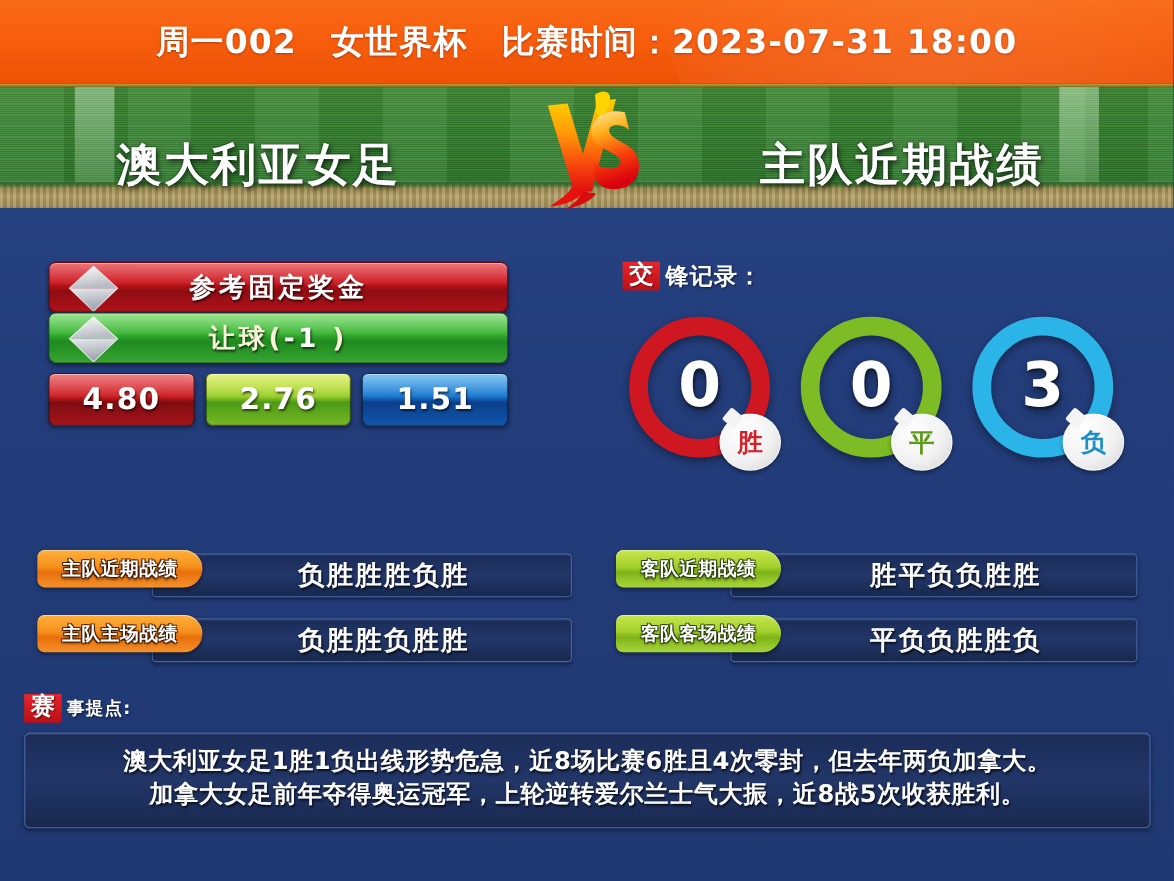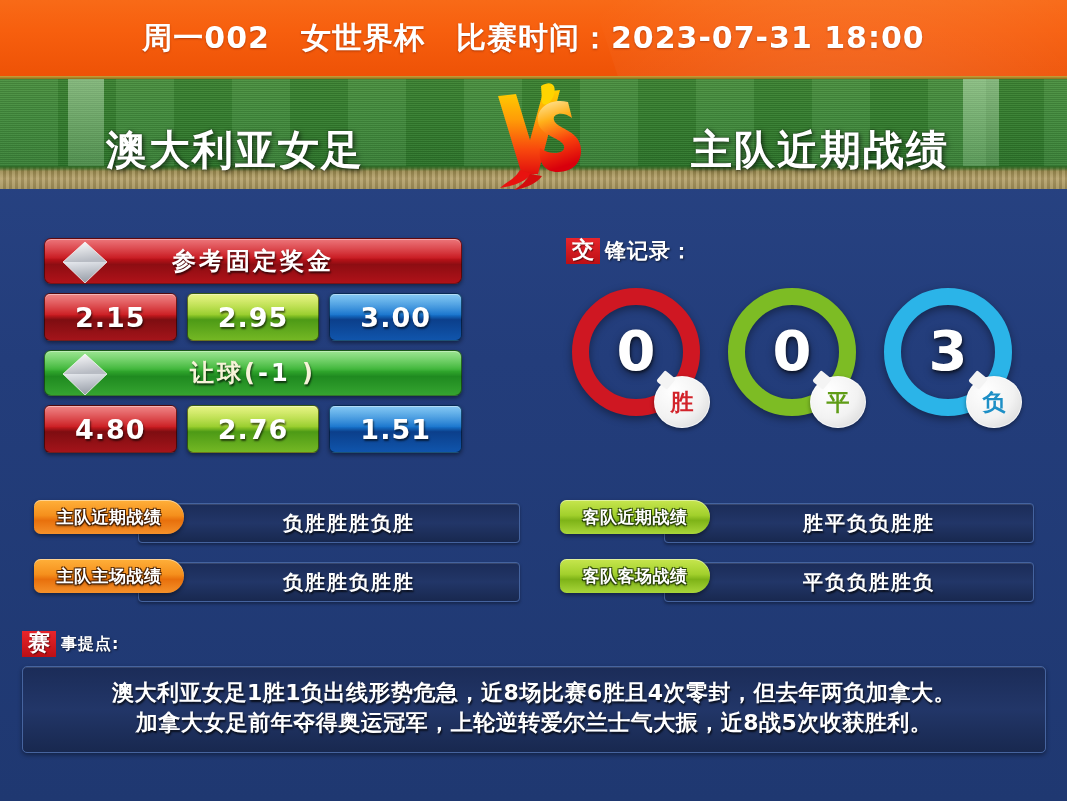--- a/index.html
+++ b/index.html
@@ -162,21 +162,21 @@
   .forms-left { position:absolute; left:34px; top:500px; width:486px; }
   .forms-right{ position:absolute; left:560px; top:500px; width:474px; }
   .form-row{ position:relative; height:46px; margin-bottom:13px; }
   .form-track{
     position:absolute; left:104px; right:0; top:3px; height:40px; border-radius:4px;
     background:linear-gradient(180deg,#1b2c58 0%,#223668 50%,#18284f 100%);
     border:1px solid #44639f;
     box-shadow:inset 0 1px 0 rgba(255,255,255,.12), 0 2px 3px rgba(0,0,0,.35);
     display:flex; align-items:center; justify-content:center;
   }
-  .form-val{ color:#fff; font-size:20px; font-weight:bold; letter-spacing:2px;
+  .form-val{ color:#fff; font-size:24px; font-weight:bold; letter-spacing:2px;
              text-shadow:1px 2px 2px rgba(0,0,0,.75); padding-left:40px; }
   .form-tab{
     position:absolute; left:0; top:0; width:150px; height:34px;
     border-radius:9px 23px 23px 9px;
     display:flex; align-items:center; justify-content:center;
     font-size:17px; font-weight:bold; color:#fff; letter-spacing:.5px;
     text-shadow:
       -1px -1px 0 rgba(60,25,0,.85), 1px -1px 0 rgba(60,25,0,.85),
       -1px  1px 0 rgba(60,25,0,.85), 1px  1px 0 rgba(60,25,0,.85),
       0 2px 2px rgba(0,0,0,.5);
@@ -264,34 +264,20 @@
               <stop offset="100%" stop-color="#9aa0aa"></stop>
           </linearGradient>
         </defs>
         <path d="M26 6 L48 26 L26 26 L4 26 Z" fill="url(#dmU)"></path>
         <path d="M4 26 L26 26 L48 26 L26 47 Z" fill="url(#dmD)"></path>
         <path d="M26 6 L48 26 L26 47 L4 26 Z" fill="none" stroke="rgba(255,255,255,.7)" stroke-width="1"></path>
       </svg>
       <div class="lbl">参考固定奖金</div>
     </div>
 
-    <div class="odds-row">
-      <div class="odd red">
-        <div class="gloss"></div>
-        <span>2.15</span>
-      </div>
-      <div class="odd green">
-        <div class="gloss"></div>
-        <span>2.95</span>
-      </div>
-      <div class="odd blue">
-        <div class="gloss"></div>
-        <span>3.00</span>
-      </div>
-    </div>
 
     <div class="bar-head bar-green">
       <div class="gloss"></div>
       <svg class="diamond" viewBox="0 0 52 52">
         <path d="M26 6 L48 26 L26 26 L4 26 Z" fill="url(#dmU)"></path>
         <path d="M4 26 L26 26 L48 26 L26 47 Z" fill="url(#dmD)"></path>
         <path d="M26 6 L48 26 L26 47 L4 26 Z" fill="none" stroke="rgba(255,255,255,.7)" stroke-width="1"></path>
       </svg>
       <div class="lbl"><span>让球(</span><b>-1</b><span> )</span></div>
     </div>

